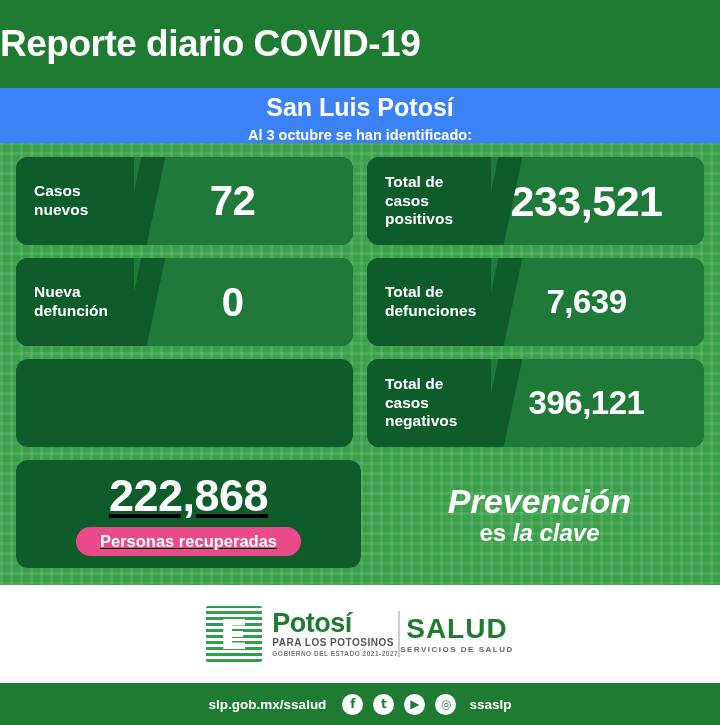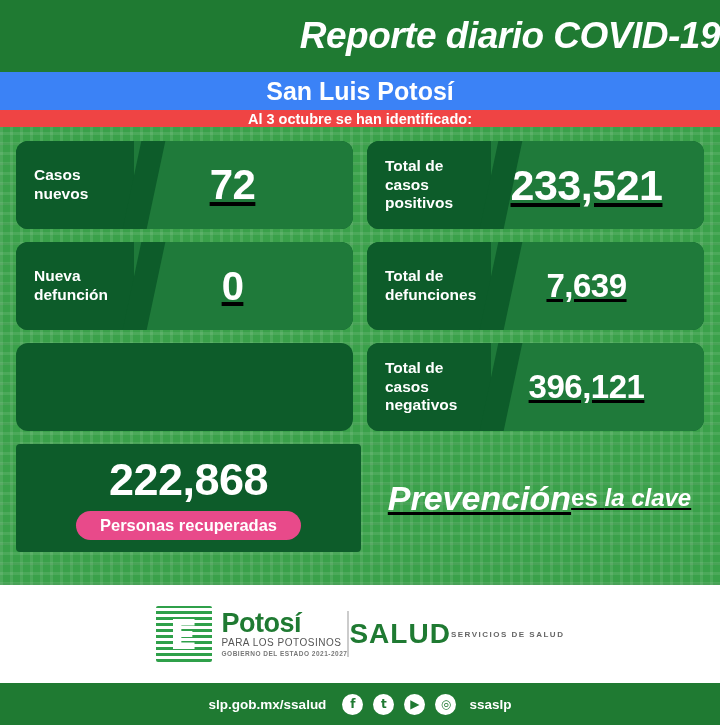--- a/index.html
+++ b/index.html
@@ -7,41 +7,41 @@
     width: 720px; height: 725px;
     font-family: "Liberation Sans", sans-serif;
     background: #ffffff;
     overflow: hidden;
   }
   .poster { width: 720px; height: 725px; position: relative; display: flex; flex-direction: column; }
 
   
   .header-title {
     background: #1f7a32;
-    height: 72px;
-    display: flex; align-items: center; justify-content: flex-end; font-style: italic;
+    height: 88px;
+    display: flex; align-items: center; justify-content: flex-start;
   }
   .header-title span {
     color: #ffffff;
     font-size: 37px;
     font-weight: bold;
     letter-spacing: -0.5px;
   }
   .header-sub {
     background: #3b82f6;
     height: 38px;
     display: flex; align-items: center; justify-content: center;
   }
   .header-sub span {
     color: #ffffff;
     font-size: 25px;
     font-weight: bold;
   }
   .header-date {
-    background: #ef4444;
+    background: #3b82f6;
     height: 17px;
     display: flex; align-items: center; justify-content: center;
   }
   .header-date span {
     color: #ffffff;
     font-size: 14.5px;
     font-weight: bold;
   }
 
   
@@ -92,21 +92,20 @@
     font-size: 15.5px;
     font-weight: bold;
     line-height: 1.2;
     white-space: pre-line;
   }
   .card .value-part {
     flex: 1;
     background: #1f7a3a;
     display: flex; align-items: center; justify-content: center;
     padding-right: 22px;
-    text-decoration: underline;
   }
   .card .value-part span {
     color: #ffffff;
     font-size: 38px;
     font-weight: bold;
     letter-spacing: -0.5px;
   }
 
   .card.wide-label .label-part { min-width: 124px; }
 
@@ -121,47 +120,46 @@
   
   .bottom-row {
     display: flex;
     gap: 14px;
     margin-bottom: 10px;
     align-items: stretch;
   }
   .recovered {
     width: 345px;
     background: #0d5c2a;
-    border-radius: 4px;
+    border-radius: 12px;
     padding: 12px 10px 12px 10px;
-    display: flex; flex-direction: column; align-items: center; justify-content: center;
+    display: flex; flex-direction: column; align-items: center; justify-content: center; text-decoration: underline;
   }
   .recovered .num {
     color: #ffffff;
     font-size: 45px;
     font-weight: bold;
     letter-spacing: -0.5px;
     line-height: 1.05;
   }
   .recovered .pill {
     margin-top: 8px;
     background: #e84a8a;
     border-radius: 18px;
     padding: 5px 24px;
     color: #ffffff;
     font-size: 16.5px;
     font-weight: bold;
   }
   .slogan {
     flex: 1;
-    display: flex; flex-direction: row;
+    display: flex; flex-direction: column;
     align-items: center; justify-content: center;
     text-align: center;
     line-height: 1.12;
-    text-decoration: underline;
   }
   .slogan .l1 {
     color: #ffffff;
     font-size: 34px;
     font-weight: bold;
     font-style: italic;
   }
   .slogan .l2 {
     color: #ffffff;
     font-size: 24px;
@@ -189,24 +187,24 @@
     content: "";
     position: absolute;
     left: 50%; top: 50%;
     width: 22px; height: 30px;
     transform: translate(-50%,-50%);
     background: #ffffff;
     clip-path: polygon(0 0, 100% 0, 100% 22%, 40% 22%, 40% 40%, 90% 40%, 90% 60%, 40% 60%, 40% 78%, 100% 78%, 100% 100%, 0 100%);
   }
   .logo-text { display: flex; flex-direction: column; line-height: 1.0; }
   .logo-text .t1 { font-size: 27px; font-weight: bold; color: #1f7a32; letter-spacing: -0.5px; }
-  .logo-text .t2 { font-size: 10px; font-weight: normal; color: #555; letter-spacing: 0.5px; margin-top: 1px; }
+  .logo-text .t2 { font-size: 10px; font-weight: bold; color: #555; letter-spacing: 0.5px; margin-top: 1px; }
   .logo-text .t3 { font-size: 6.5px; font-weight: bold; color: #777; letter-spacing: 0.5px; margin-top: 3px; }
   .divider-v { width: 2px; height: 46px; background: #cccccc; }
-  .salud-block { display: flex; flex-direction: row; align-items: center; line-height: 1.05; }
+  .salud-block { display: flex; flex-direction: column; align-items: center; line-height: 1.05; }
   .salud-block .s1 { font-size: 28px; font-weight: bold; color: #1f7a32; letter-spacing: 1px; }
   .salud-block .s2 { font-size: 8px; font-weight: bold; color: #666; letter-spacing: 1.5px; margin-top: 3px; }
 
   .footer-green {
     background: #1f7a32;
     height: 42px;
     display: flex; align-items: center; justify-content: center;
     gap: 10px;
   }
   .footer-green .url {

